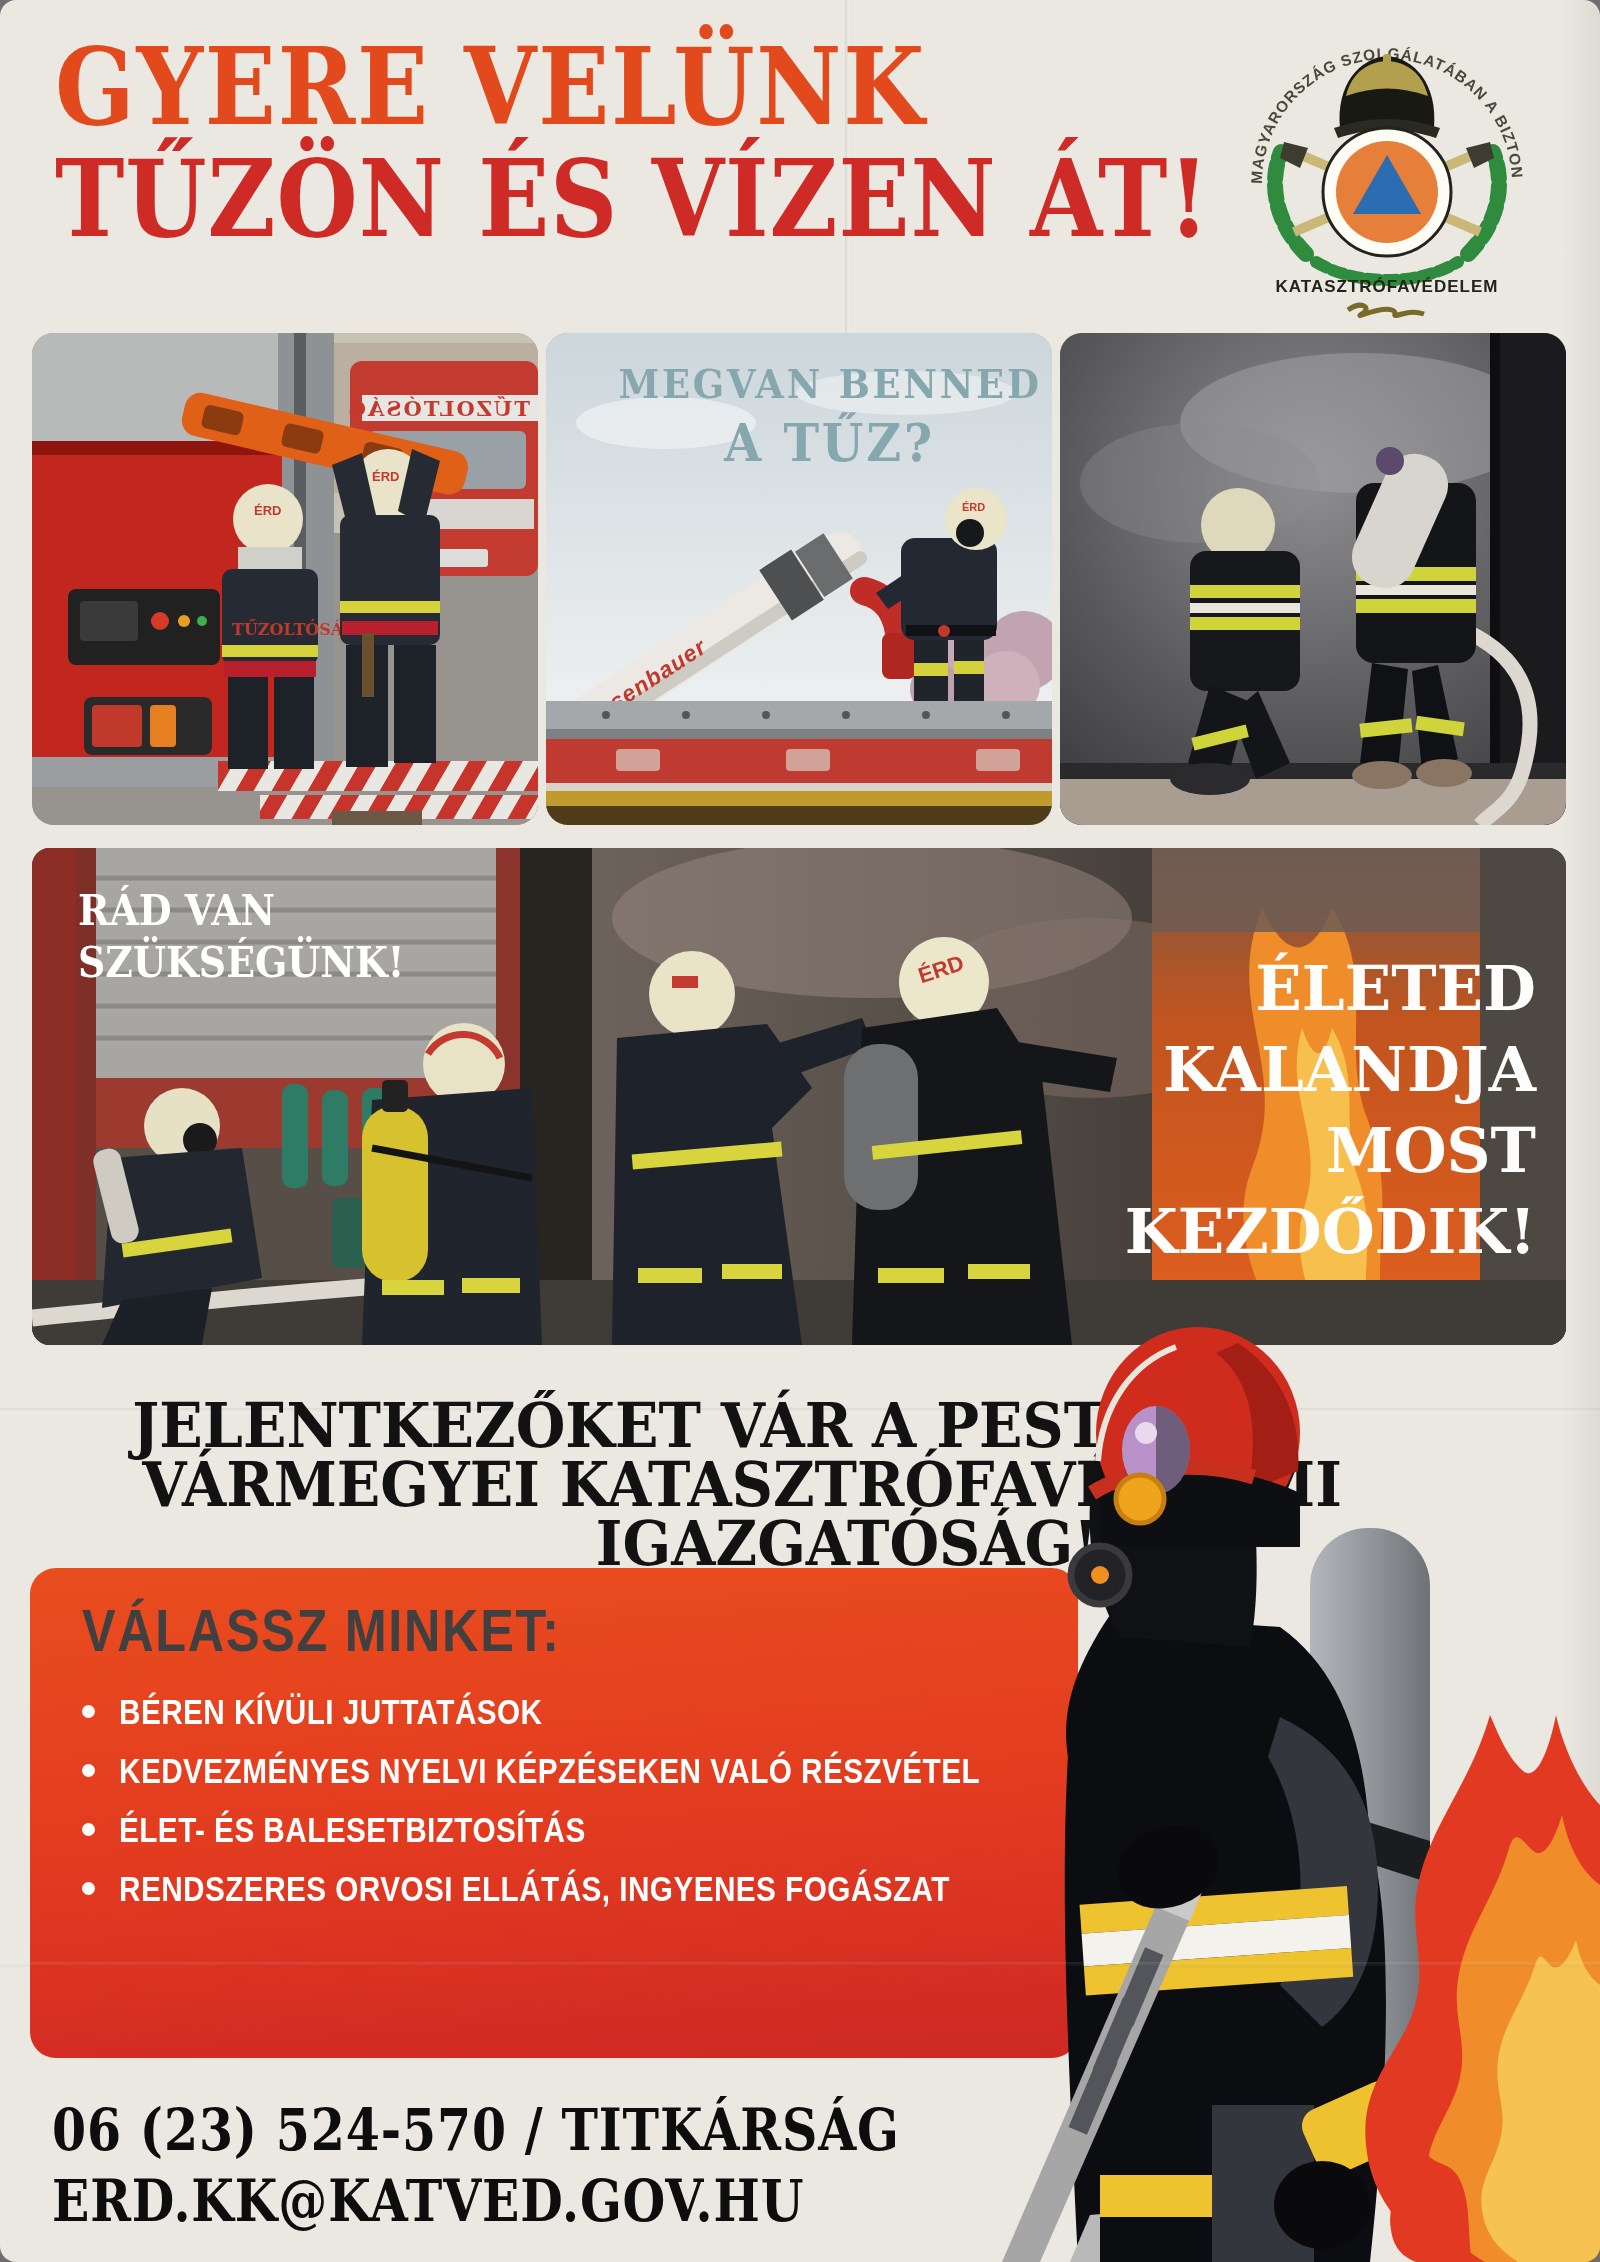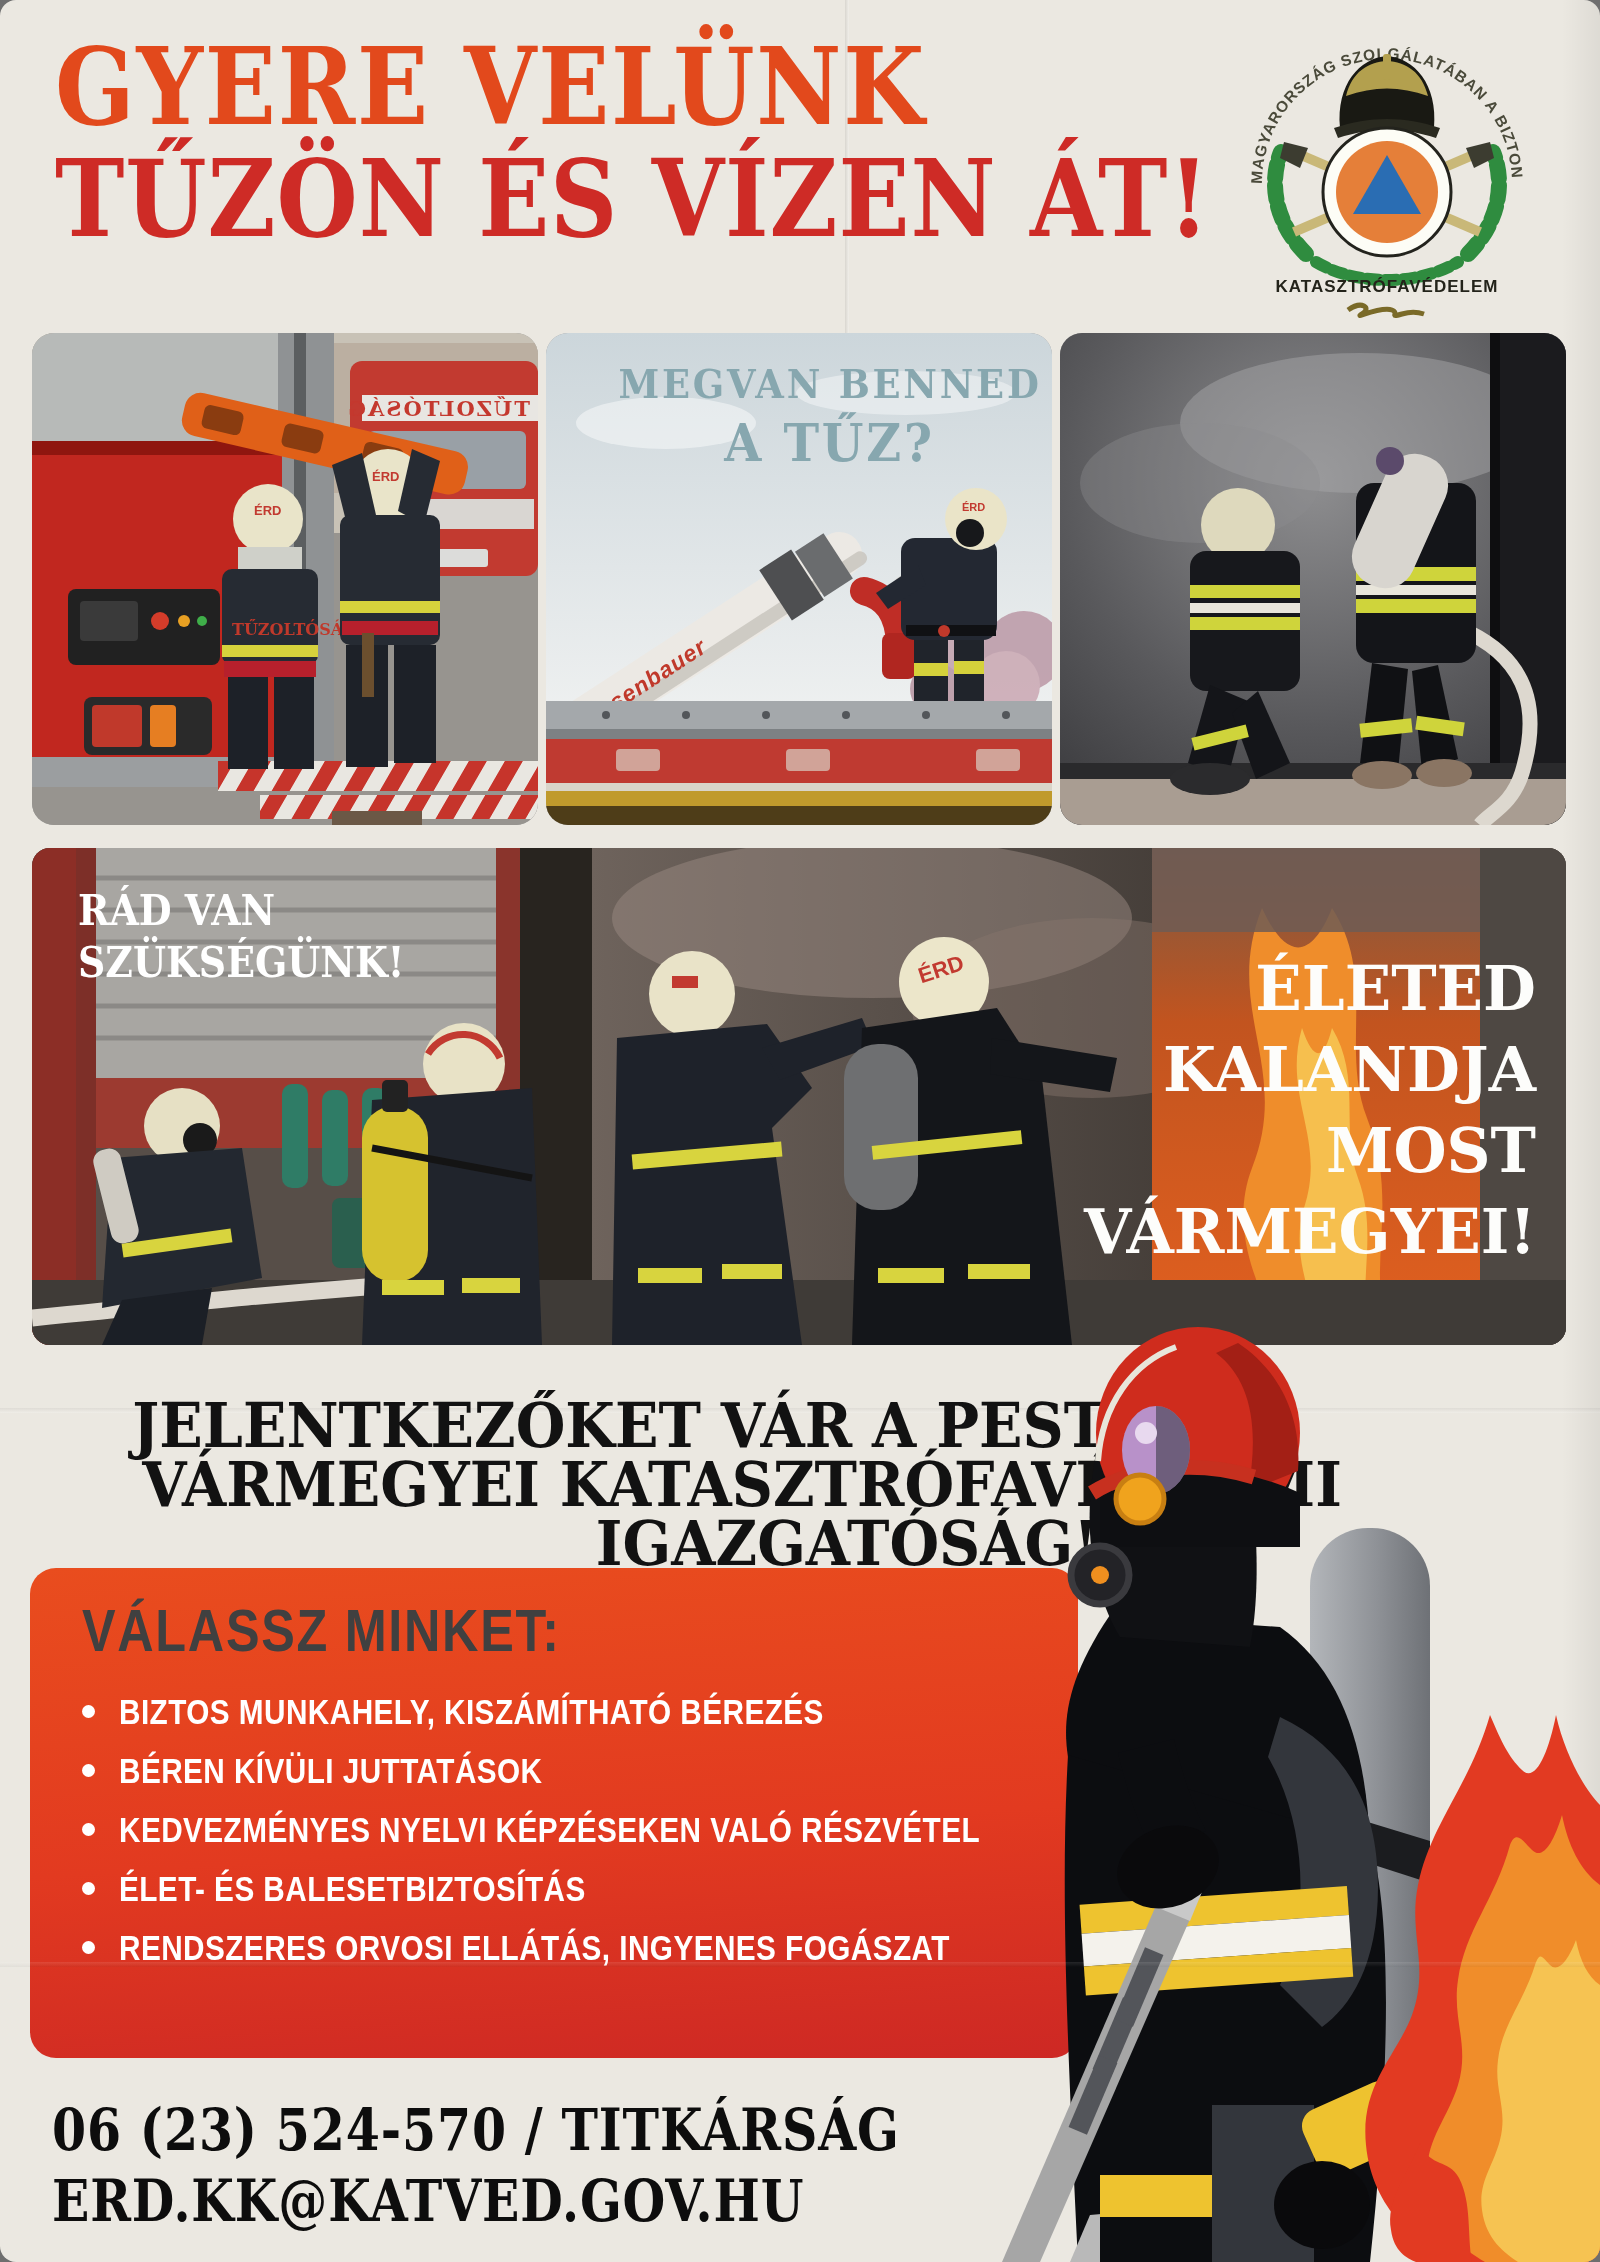--- a/index.html
+++ b/index.html
@@ -375,38 +375,34 @@
 
   <div class="wide-left-text slab">
     <div><span class="cx">RÁD VAN</span></div>
     <div><span class="cx">SZÜKSÉGÜNK!</span></div>
   </div>
   <div class="wide-right-text slab">
 
   <div>ÉLETED</div>
       <div>KALANDJA</div>
       <div>MOST</div>
-      <div>VÁRMEGYEI!</div>
+      <div>KEZDŐDIK!</div>
     </div>
 
   <div class="recruit slab">
 
   <div><span class="cxc">JELENTKEZŐKET VÁR A PEST</span></div>
       <div><span class="cxc">VÁRMEGYEI KATASZTRÓFAVÉDELMI</span></div>
       <div><span class="cxc">IGAZGATÓSÁG!</span></div>
     </div>
 
   <div class="box"></div>
   <div class="box-heading"><span class="cx">VÁLASSZ MINKET:</span></div>
   <div class="bullets">
 
-      <div class="bullet">
-        <span class="dot"></span>
-        <span class="bl">BIZTOS MUNKAHELY, KISZÁMÍTHATÓ BÉREZÉS</span>
-      </div>
 
       <div class="bullet">
         <span class="dot"></span>
         <span class="bl">BÉREN KÍVÜLI JUTTATÁSOK</span>
       </div>
 
 
       <div class="bullet">
         <span class="dot"></span>
         <span class="bl">KEDVEZMÉNYES NYELVI KÉPZÉSEKEN VALÓ RÉSZVÉTEL</span>

